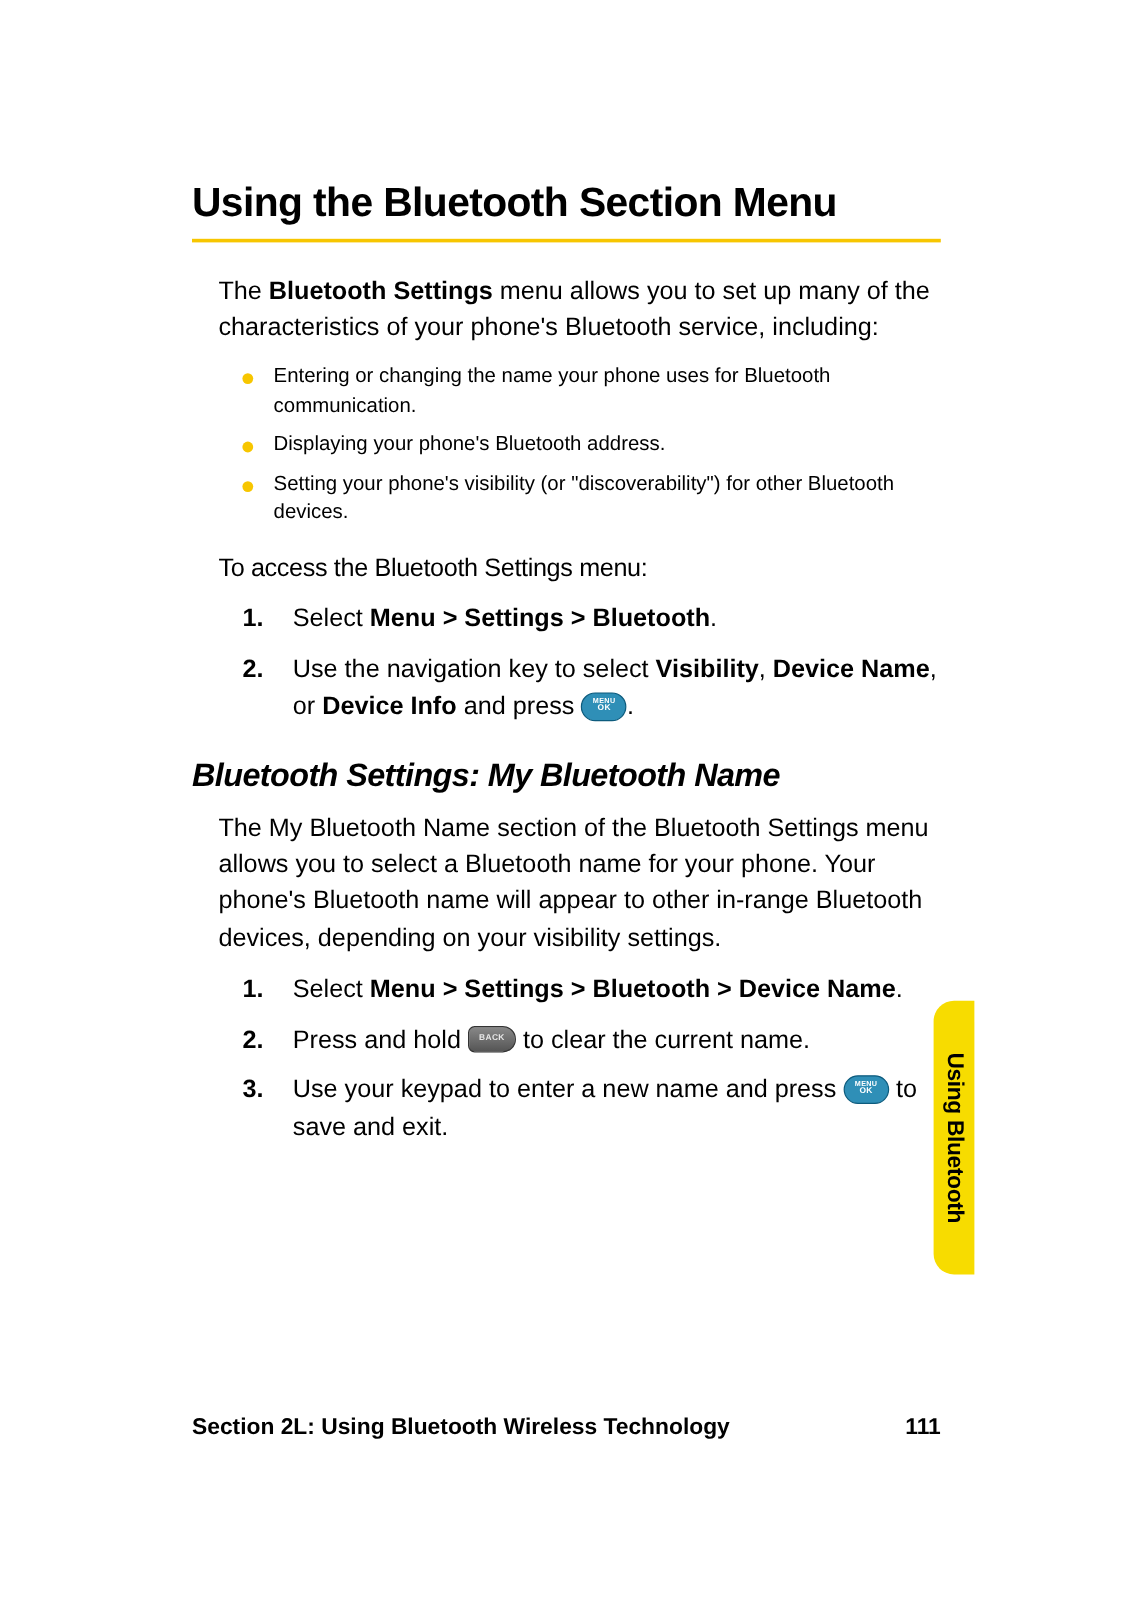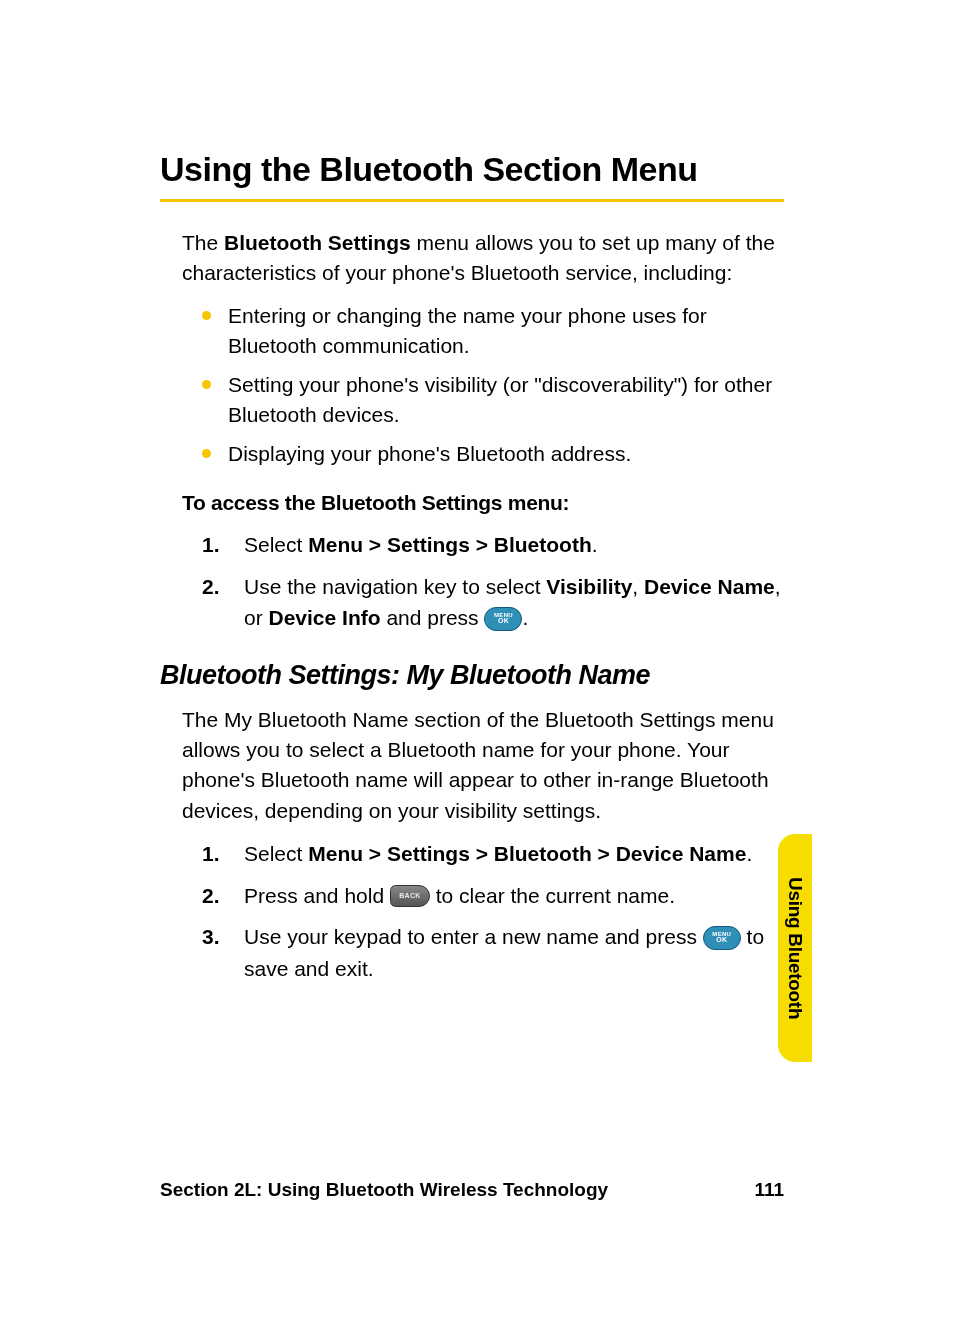--- a/index.html
+++ b/index.html
@@ -34,38 +34,38 @@
     padding-left: 22px;
   }
   .bold { font-weight: 700; }
   .bullet-list {
     list-style: none;
     padding: 0 0 0 42px;
     margin: 0 0 22px 0;
   }
   .bullet-list li {
     position: relative;
-    font-size: 21px;
+    font-size: 17px;
     line-height: 1.45;
     padding-left: 26px;
     margin-bottom: 8px;
   }
   .bullet-list li::before {
     content: '';
     position: absolute;
     left: 0;
     top: 10px;
     width: 9px;
     height: 9px;
     background: #f7c600;
     border-radius: 50%;
   }
   .subhead-bold {
     font-size: 21px;
-    font-weight: 700;
+    font-weight: 400;
     margin: 10px 0 14px 22px;
     letter-spacing: -0.3px;
   }
   .num-list {
     list-style: none;
     padding: 0 0 0 42px;
     margin: 0 0 26px 0;
     counter-reset: step;
   }
   .num-list li {
@@ -161,22 +161,22 @@
 
   <h1 class="h1">Using the Bluetooth Section Menu</h1>
   <hr class="rule">
 
   <p class="para">
     <span>The </span><span class="bold">Bluetooth Settings</span><span> menu allows you to set up many of the characteristics of your phone's Bluetooth service, including:</span>
   </p>
 
   <ul class="bullet-list">
     <li>Entering or changing the name your phone uses for Bluetooth communication.</li>
+    <li>Displaying your phone's Bluetooth address.</li>
     <li>Setting your phone's visibility (or "discoverability") for other Bluetooth devices.</li>
-    <li>Displaying your phone's Bluetooth address.</li>
   </ul>
 
   <div class="subhead-bold">To access the Bluetooth Settings menu:</div>
 
   <ol class="num-list">
     <li>
       <span>Select </span><span class="bold">Menu &gt; Settings &gt; Bluetooth</span><span>.</span>
     </li>
     <li>
       <span>Use the navigation key to select </span><span class="bold">Visibility</span><span>, </span><span class="bold">Device Name</span><span>, or </span><span class="bold">Device Info</span><span> and press </span><span class="key-icon key-menu-ok">

